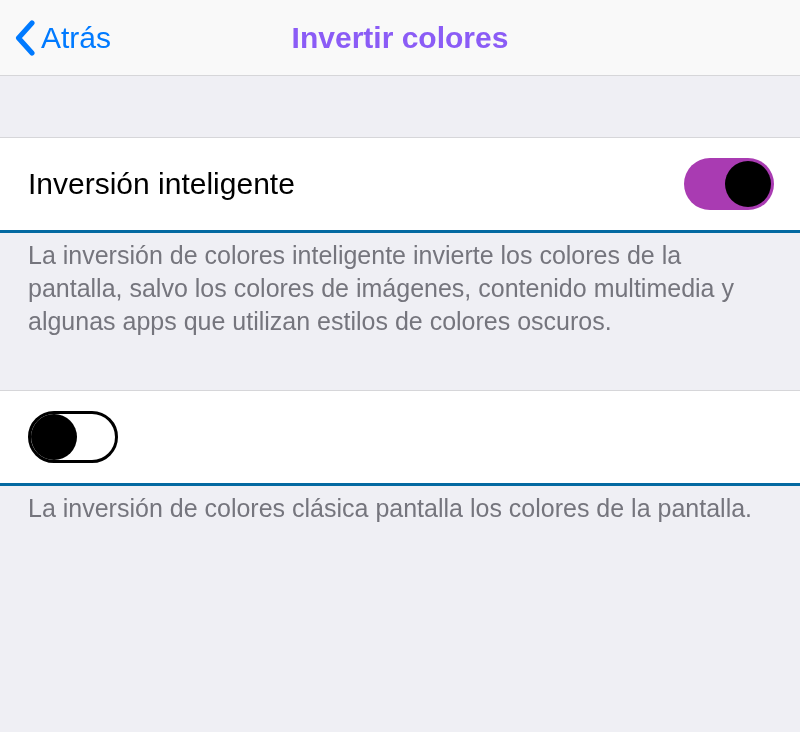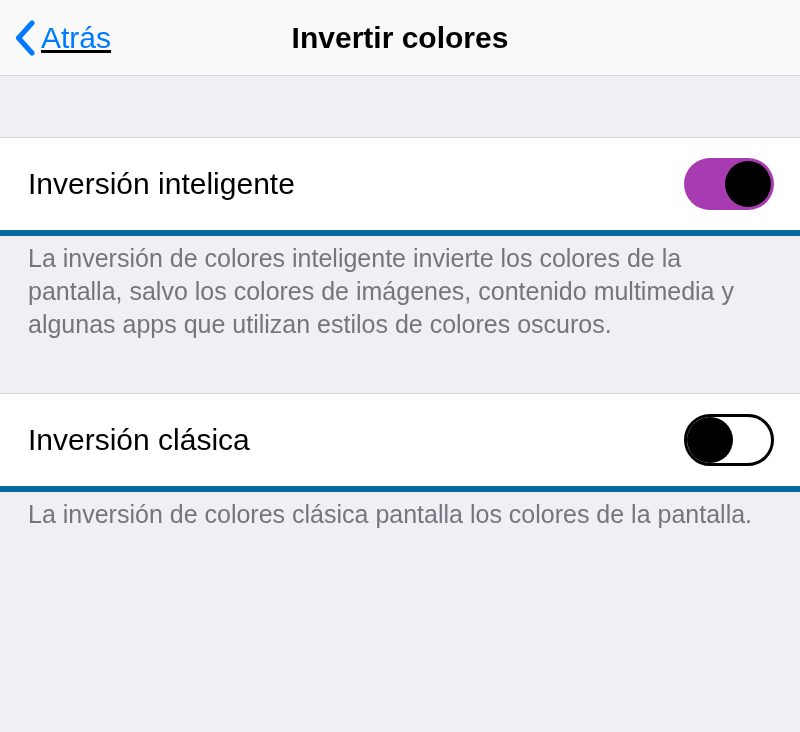--- a/index.html
+++ b/index.html
@@ -15,21 +15,20 @@
       background: #efeff4;
       overflow: hidden;
     }
     .header {
       height: 76px;
       background: #f9f9f9;
       border-bottom: 1px solid #d6d6d9;
       display: flex;
       align-items: center;
       position: relative;
-      text-decoration: underline;
     }
     .back-button {
       display: flex;
       align-items: center;
       padding-left: 14px;
       color: #007aff;
       cursor: pointer;
       height: 100%;
     }
     .chevron-left {
@@ -41,29 +40,29 @@
       font-size: 30px;
       color: #007aff;
       font-weight: 400;
     }
     .title {
       position: absolute;
       left: 50%;
       transform: translateX(-50%);
       font-size: 30px;
       font-weight: 600;
-      color: #000000;
+      color: #8b5cf6;
     }
     .spacer {
       height: 61px;
     }
     .row {
       background: #fff;
       border-top: 1px solid #d6d6d9;
-      border-bottom: 6px solid #0369a1;
+      border-bottom: 3px solid #0369a1;
       display: flex;
       align-items: center;
       justify-content: space-between;
       padding: 20px 26px 20px 28px;
     }
     .row-label {
       font-size: 30px;
       color: #000;
       font-weight: 400;
     }
@@ -126,18 +125,17 @@
   <span class="row-label">Inversión inteligente</span>
   <div class="toggle on">
     <div class="toggle-knob"></div>
   </div>
 </div>
 <div class="footer-text">La inversión de colores inteligente invierte los colores de la pantalla, salvo los colores de imágenes, contenido multimedia y algunas apps que utilizan estilos de colores oscuros.</div>
 
 <div class="section-gap"></div>
 
 <div class="row">
-  <span class="row-label">Inversión clásica</span>
   <div class="toggle off">
     <div class="toggle-knob"></div>
   </div>
 </div>
 <div class="footer-text">La inversión de colores clásica pantalla los colores de la pantalla.</div>
 
 </body></html>

